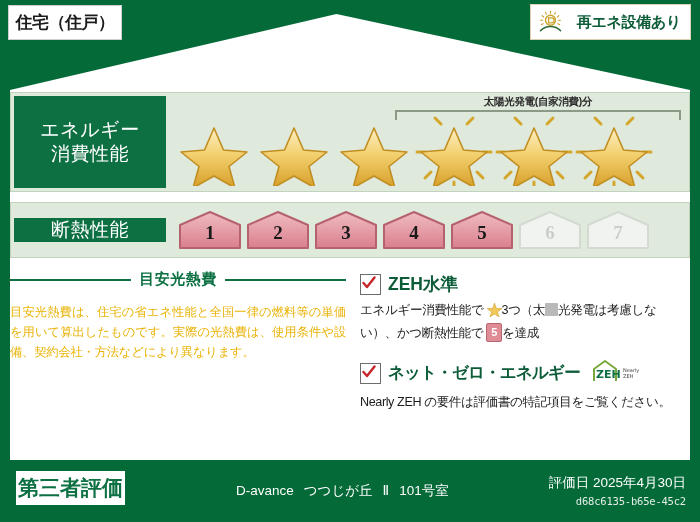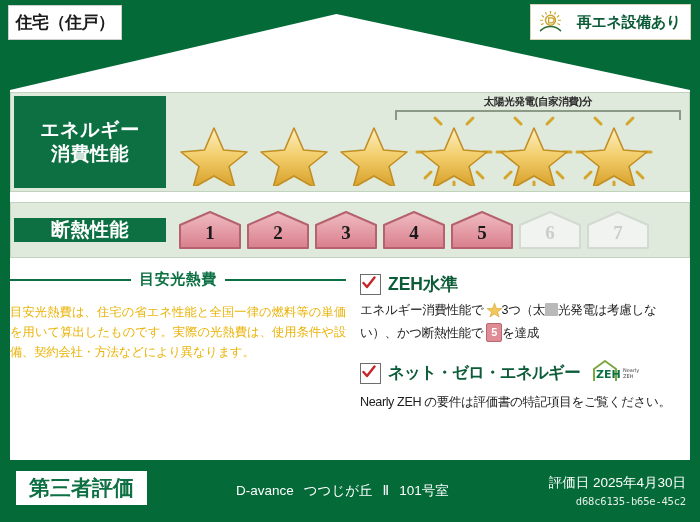--- a/index.html
+++ b/index.html
@@ -87,21 +87,21 @@
     border: 1px solid #c2d3bd;
     box-sizing: border-box;
     align-items: stretch;
   }
   .perf-label {
     flex: 0 0 152px;
     background: #0d7043;
     color: #ffffff;
     display: flex; flex-direction: column;
     align-items: center; justify-content: center;
-    font-size: 19px; font-weight: bold;
+    font-size: 19px; font-weight: normal;
     letter-spacing: 0.5px; line-height: 1.25;
     margin: 3px;
   }
   .perf-body { flex: 1 1 auto; position: relative; }
 
   
   .row-energy { height: 100px; margin-bottom: 10px; }
   .stars {
     position: absolute; left: 6px; right: 4px; bottom: 5px;
     display: flex; align-items: flex-end; justify-content: flex-start;
@@ -214,21 +214,21 @@
     position: absolute;
     left: 0; right: 0; bottom: 0; height: 60px;
     z-index: 5;
   }
   .bels-plate {
     position: absolute;
     left: 16px; top: 9px;
     height: 34px;
     background: #ffffff;
     display: flex; align-items: center;
-    padding: 0 13px;
+    padding: 0 2px;
   }
   .bels-plate .jp {
     font-size: 21px; font-weight: bold; color: #0d7043;
     letter-spacing: 0px;
   }
   .bels-plate .en {
     font-size: 25px; font-weight: bold; color: #0d7043;
     margin-left: 7px; letter-spacing: -0.5px;
     font-family: "DejaVu Sans", sans-serif;
   }

